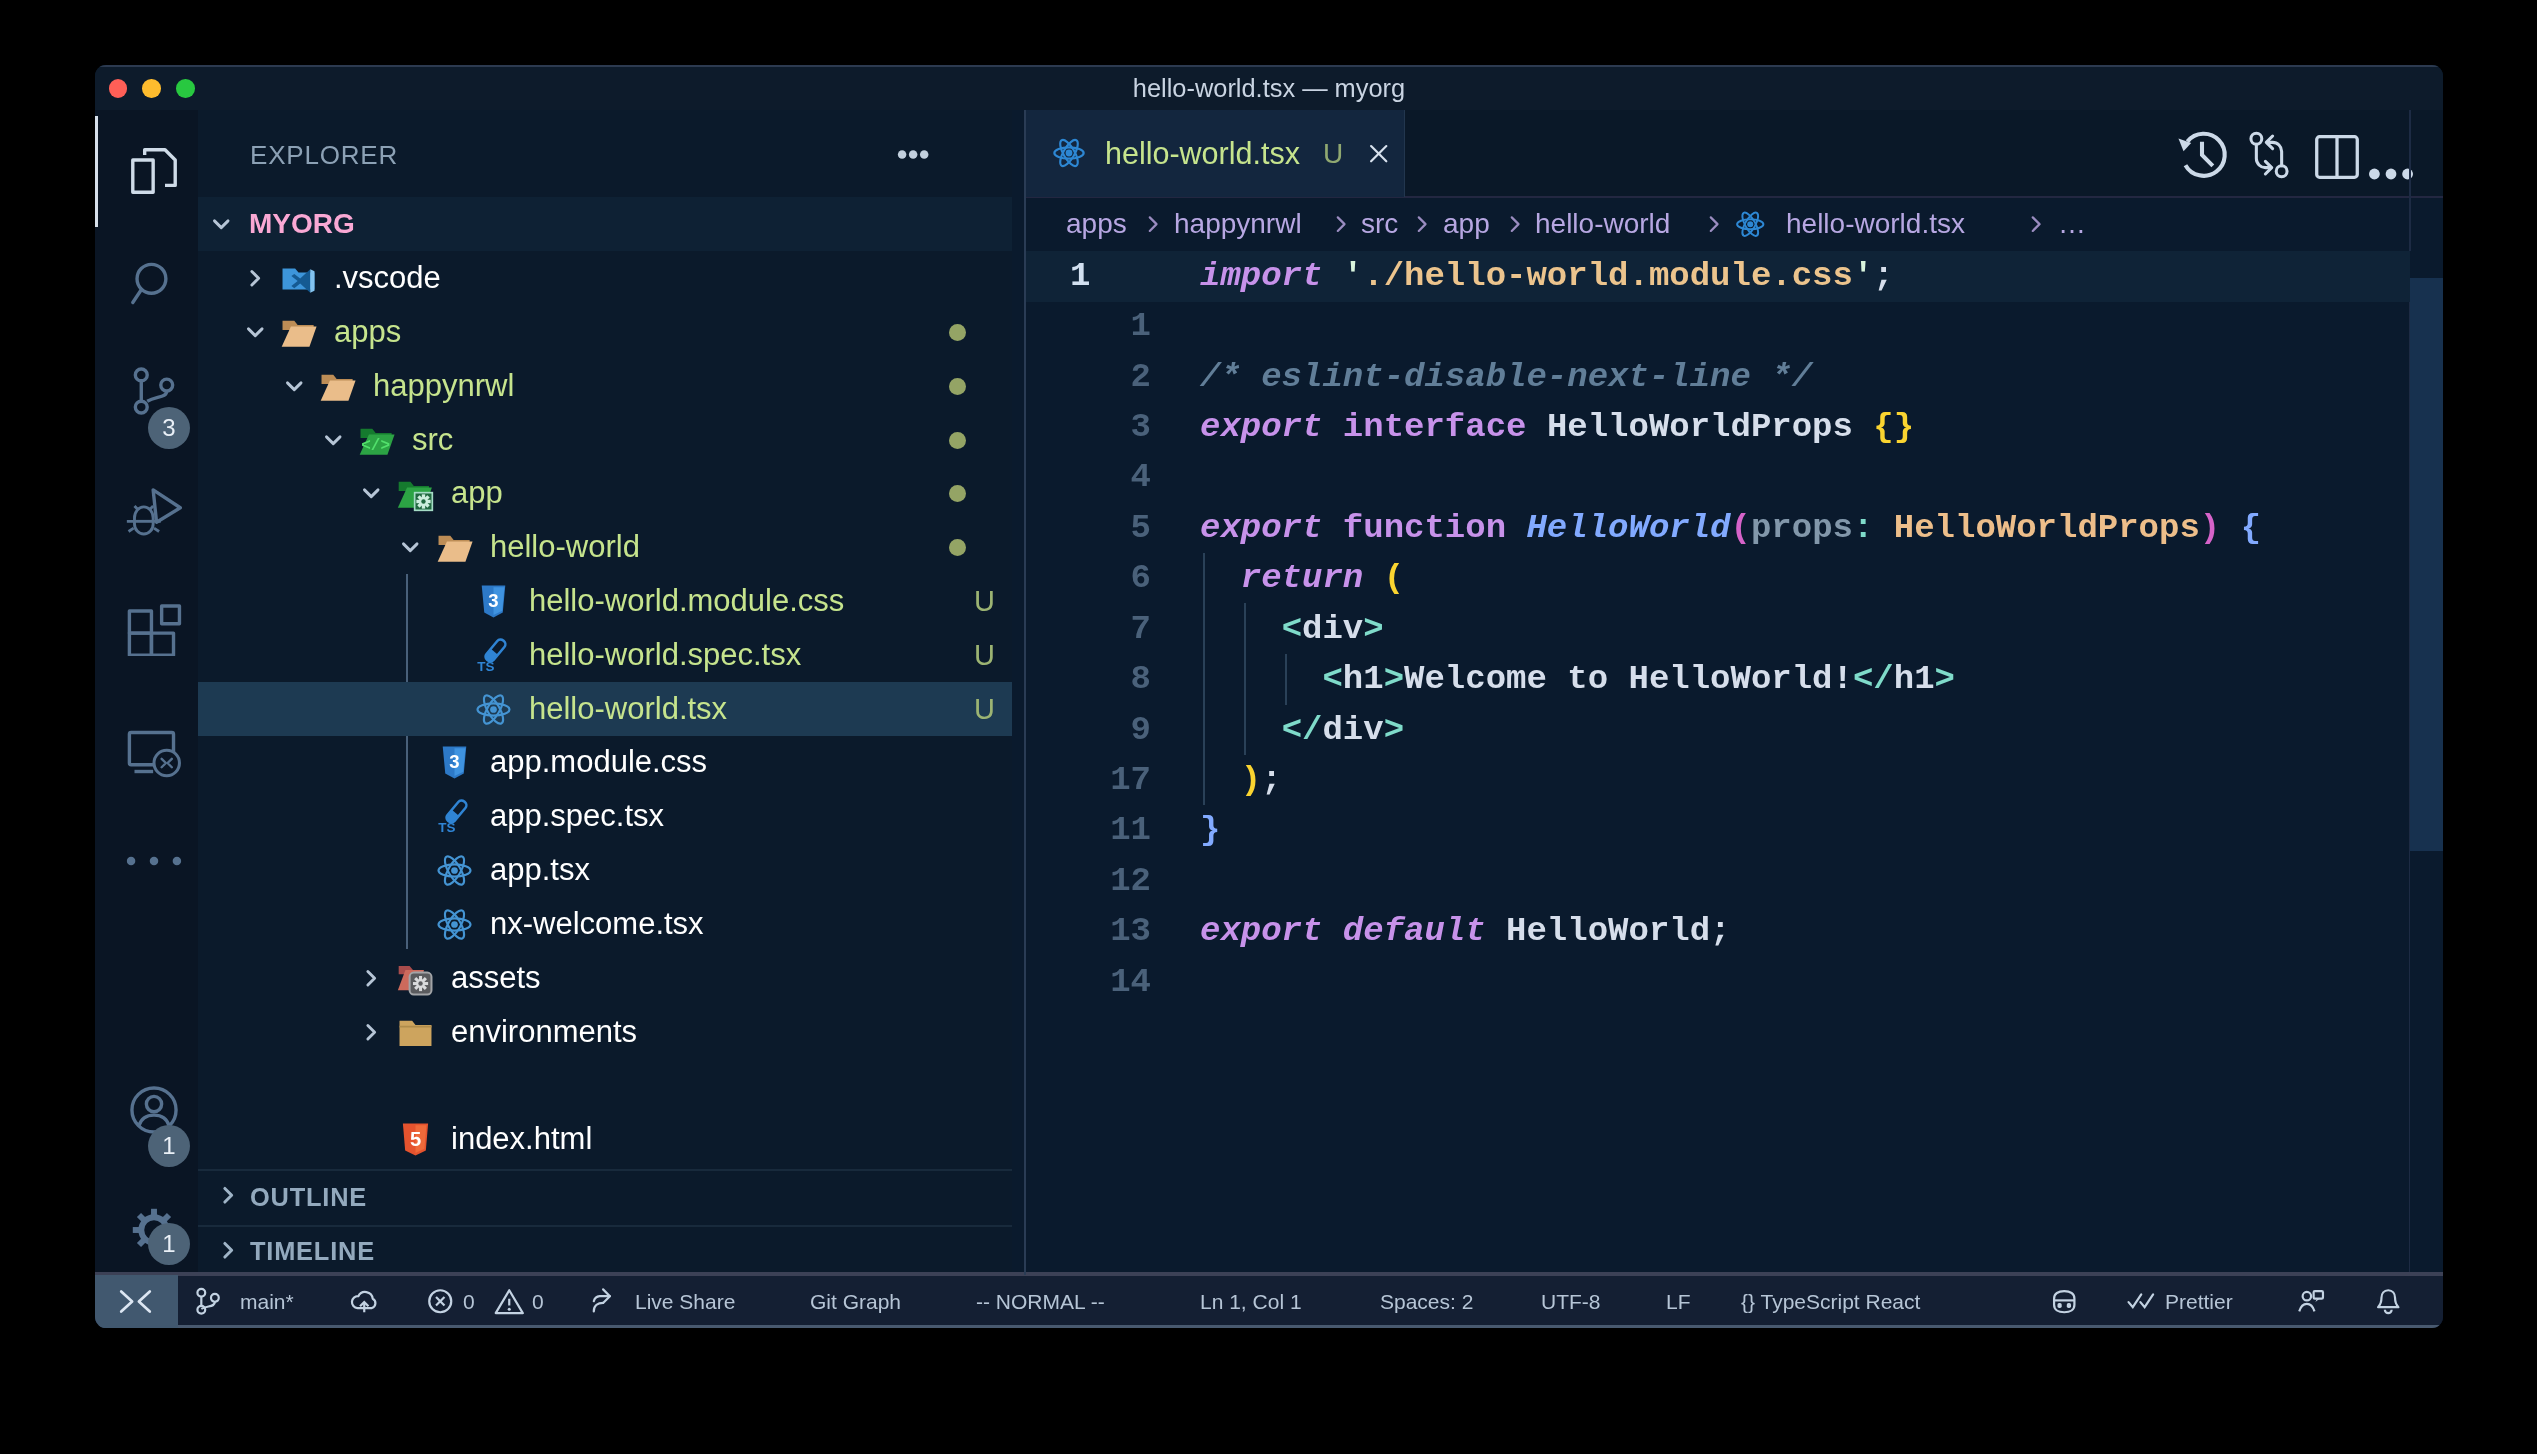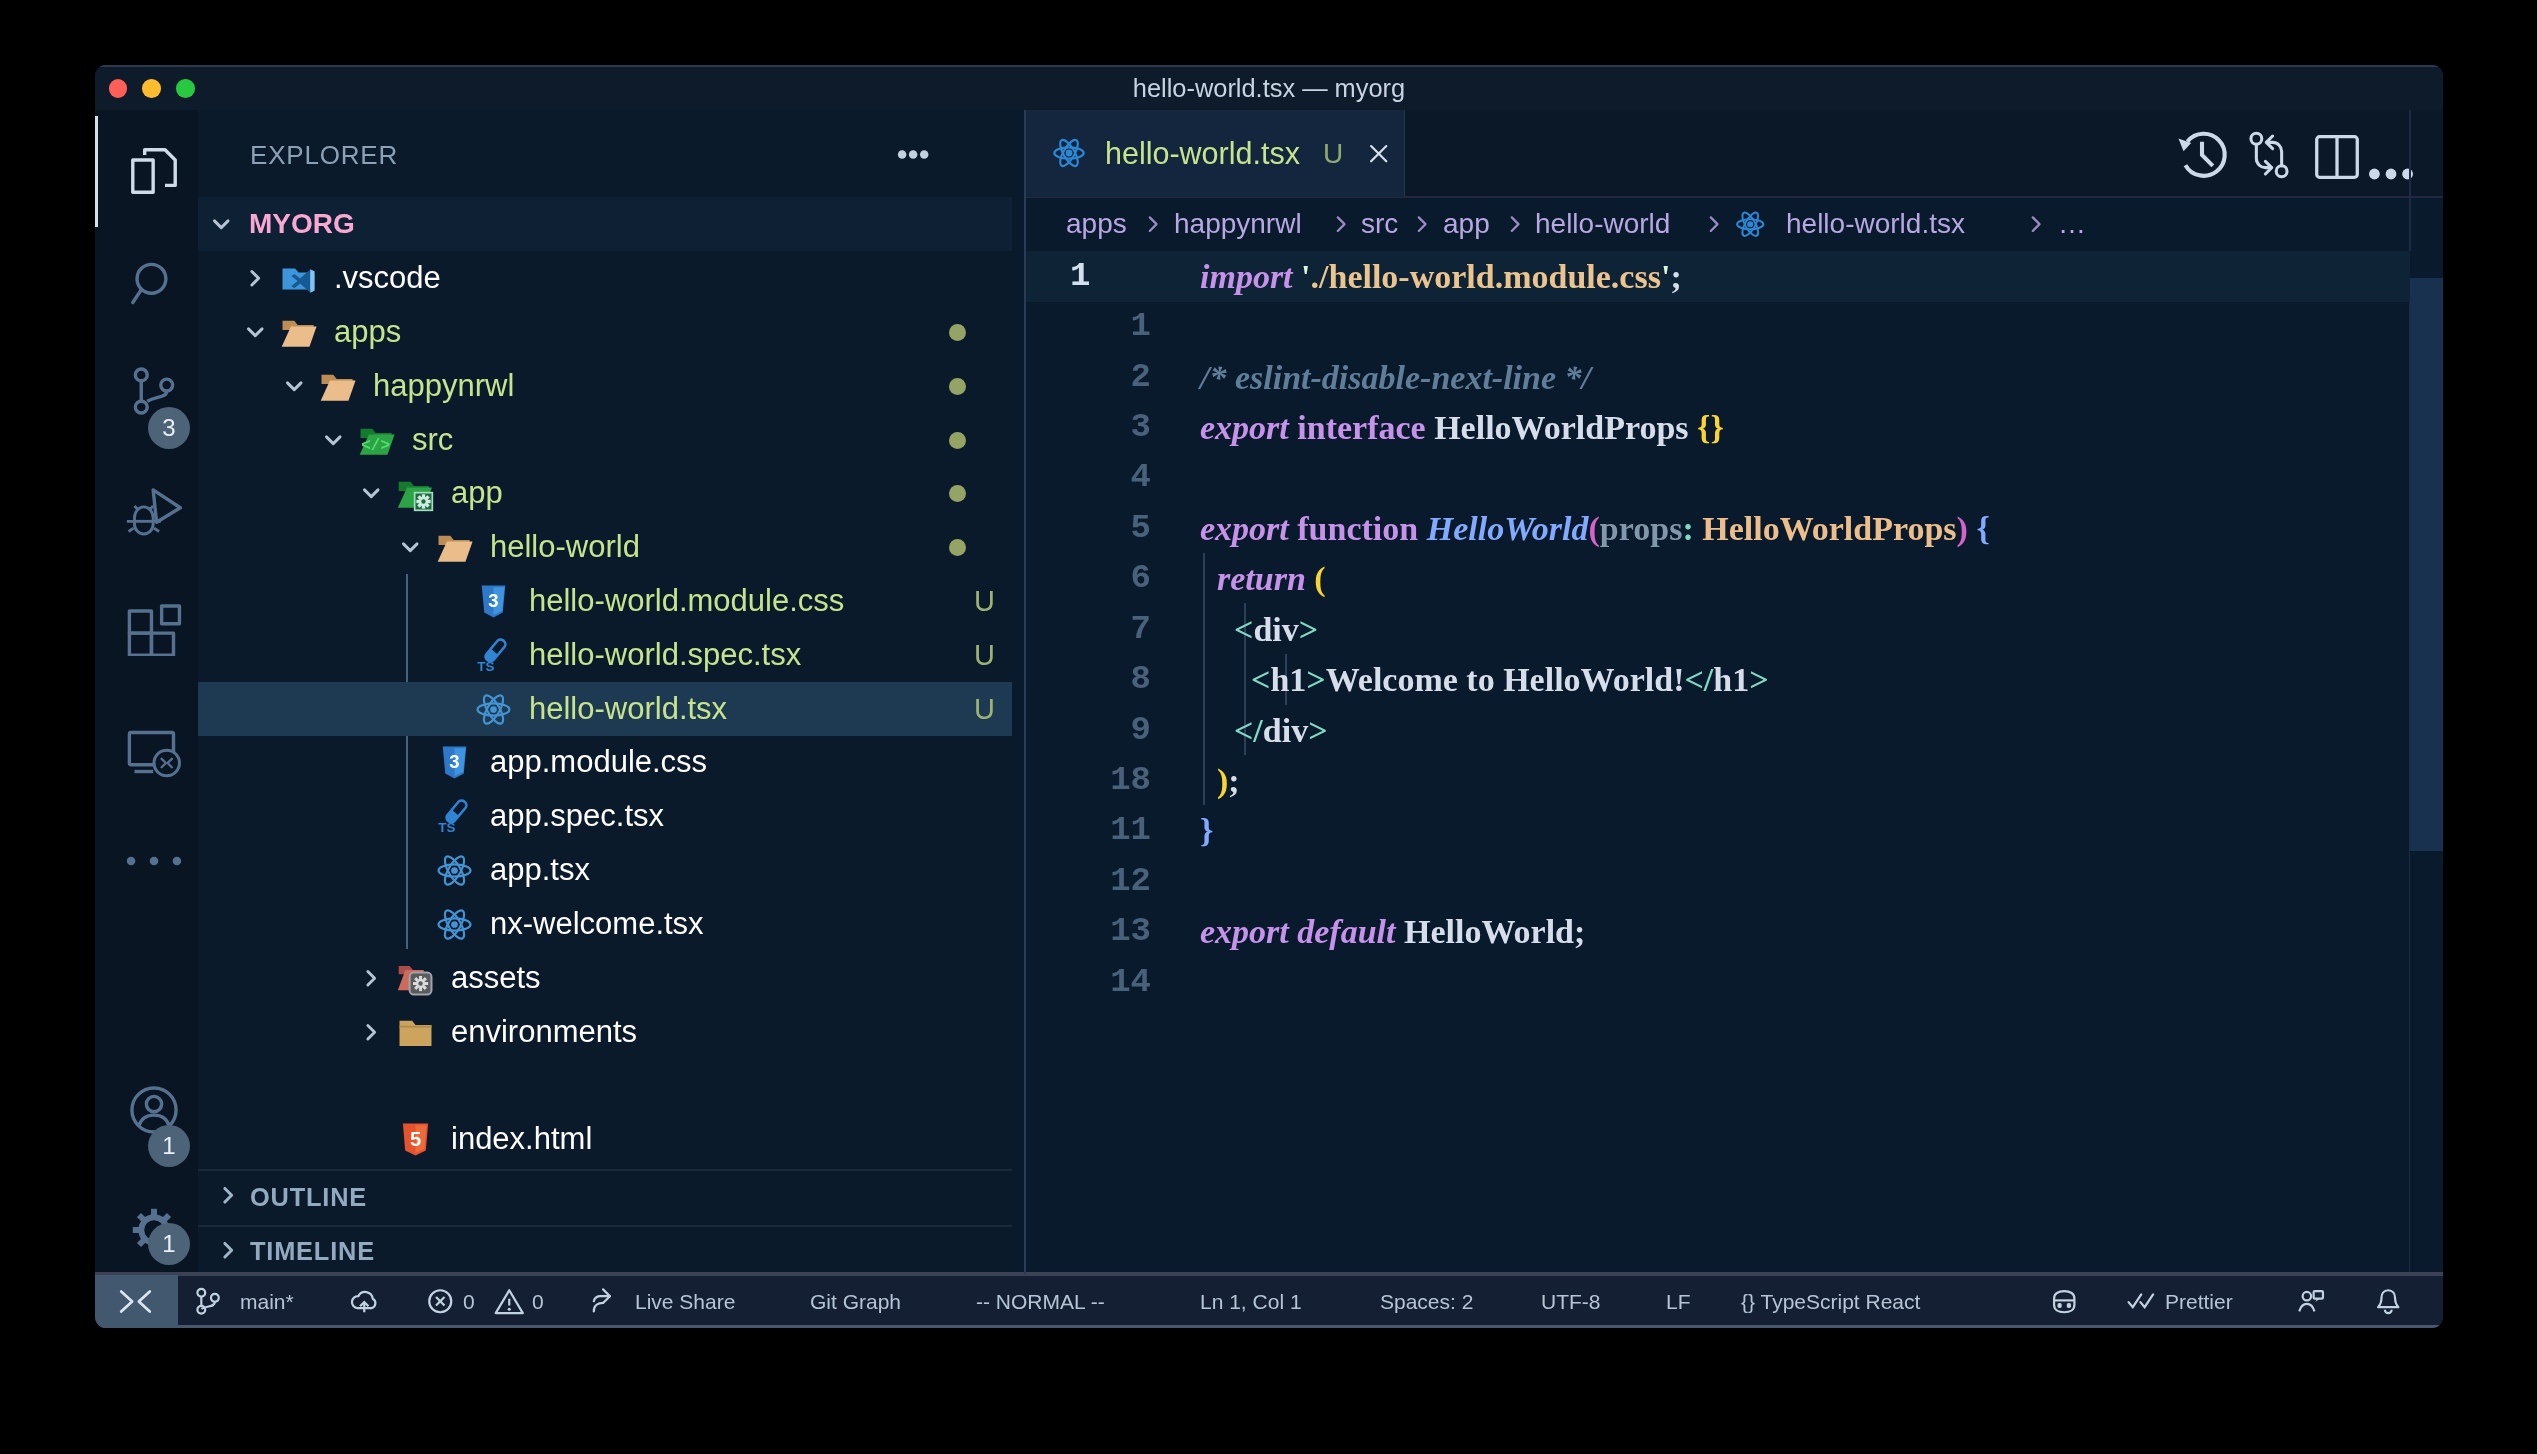--- a/index.html
+++ b/index.html
@@ -26,21 +26,21 @@
 .sep{position:absolute;left:0;width:814px;height:1.7px;background:#182a3c}
 .shead{position:absolute;left:52px;font-size:25.4px;font-weight:700;color:#93a9bd;letter-spacing:0.8px}
 
 #editor{position:absolute;left:931px;top:45px;width:1417px;height:1165px;background:#0a1a2d}
 #tabbar{position:absolute;left:0;top:0;width:1417px;height:87px;background:#0a1828}
 #tab{position:absolute;left:0;top:0;width:379px;height:87px;background:#13263e;border-right:1.7px solid #22364e}
 #tabname{position:absolute;left:79px;top:0;height:87px;line-height:87px;font-size:30.5px;color:#c6e48d}
 #tabu{position:absolute;left:297px;top:0;height:87px;line-height:87px;font-size:28px;color:#90a871}
 #crumbs{position:absolute;left:0;top:87px;width:1417px;height:53px;line-height:53px;font-size:28px;color:#b7a7e2}
 #crumbs span{top:0;height:53px;line-height:53px}
-.codeline{position:absolute;left:174px;height:51px;line-height:51px;font-family:Liberation Serif, serif;font-size:34px;font-weight:700;color:#d6deeb;white-space:pre}
+.codeline{position:absolute;left:174px;height:51px;line-height:51px;font-family:Liberation Mono, monospace;font-size:34px;font-weight:700;color:#d6deeb;white-space:pre}
 .gut{position:absolute;left:44px;width:81px;height:51px;line-height:51px;font-family:"Liberation Mono",monospace;font-size:34px;font-weight:700;color:#4a617a;text-align:right}
 #lhl{position:absolute;left:0;top:141px;width:1384px;height:51px;background:#0f2337}
 .ig{position:absolute;width:1.7px;background:#2a4158}
 .it{font-style:italic}
 .c-p{color:#c792ea}.c-b{color:#82aaff}.c-s{color:#ecc48d}.c-y{color:#fad430}.c-t{color:#7fdbca}
 .c-k{color:#d663c9}.c-q{color:#d9f5dd}.c-g{color:#617e98}.c-w{color:#d6deeb}.c-gr{color:#8297aa}.c-pe{color:#edbe8a}
 #scroll{position:absolute;left:1384px;top:141px;width:33px;height:1025px;background:#0a1a2d}
 #slider{position:absolute;left:0;top:27px;width:33px;height:573px;background:#17314f}
 .eti{position:absolute;top:59px;width:56px;height:56px}
 
@@ -470,21 +470,21 @@
     <div class="gut" style="top:141px;text-align:left;color:#d2e0f0">1</div>
     <div class="gut" style="top:191px">1</div>
     <div class="gut" style="top:242px">2</div>
     <div class="gut" style="top:292px">3</div>
     <div class="gut" style="top:342px">4</div>
     <div class="gut" style="top:393px">5</div>
     <div class="gut" style="top:443px">6</div>
     <div class="gut" style="top:494px">7</div>
     <div class="gut" style="top:544px">8</div>
     <div class="gut" style="top:595px">9</div>
-    <div class="gut" style="top:645px">18</div>
+    <div class="gut" style="top:645px">17</div>
     <div class="gut" style="top:695px">11</div>
     <div class="gut" style="top:746px">12</div>
     <div class="gut" style="top:796px">13</div>
     <div class="gut" style="top:847px">14</div>
 
     <div class="codeline" style="top:141px"><span class="c-p it">import</span> <span class="c-q">'</span><span class="c-s">./hello-world.module.css</span><span class="c-q">'</span><span class="c-w">;</span></div>
     <div class="codeline" style="top:242px"><span class="c-g it">/* eslint-disable-next-line */</span></div>
     <div class="codeline" style="top:292px"><span class="c-p it">export</span> <span class="c-p">interface</span> <span class="c-w">HelloWorldProps</span> <span class="c-y">{}</span></div>
     <div class="codeline" style="top:393px"><span class="c-p it">export</span> <span class="c-p">function</span> <span class="c-b it">HelloWorld</span><span class="c-k">(</span><span class="c-gr">props</span><span class="c-t">:</span> <span class="c-pe">HelloWorldProps</span><span class="c-k">)</span> <span class="c-b">{</span></div>
     <div class="codeline" style="top:443px">  <span class="c-p it">return</span> <span class="c-y">(</span></div>

